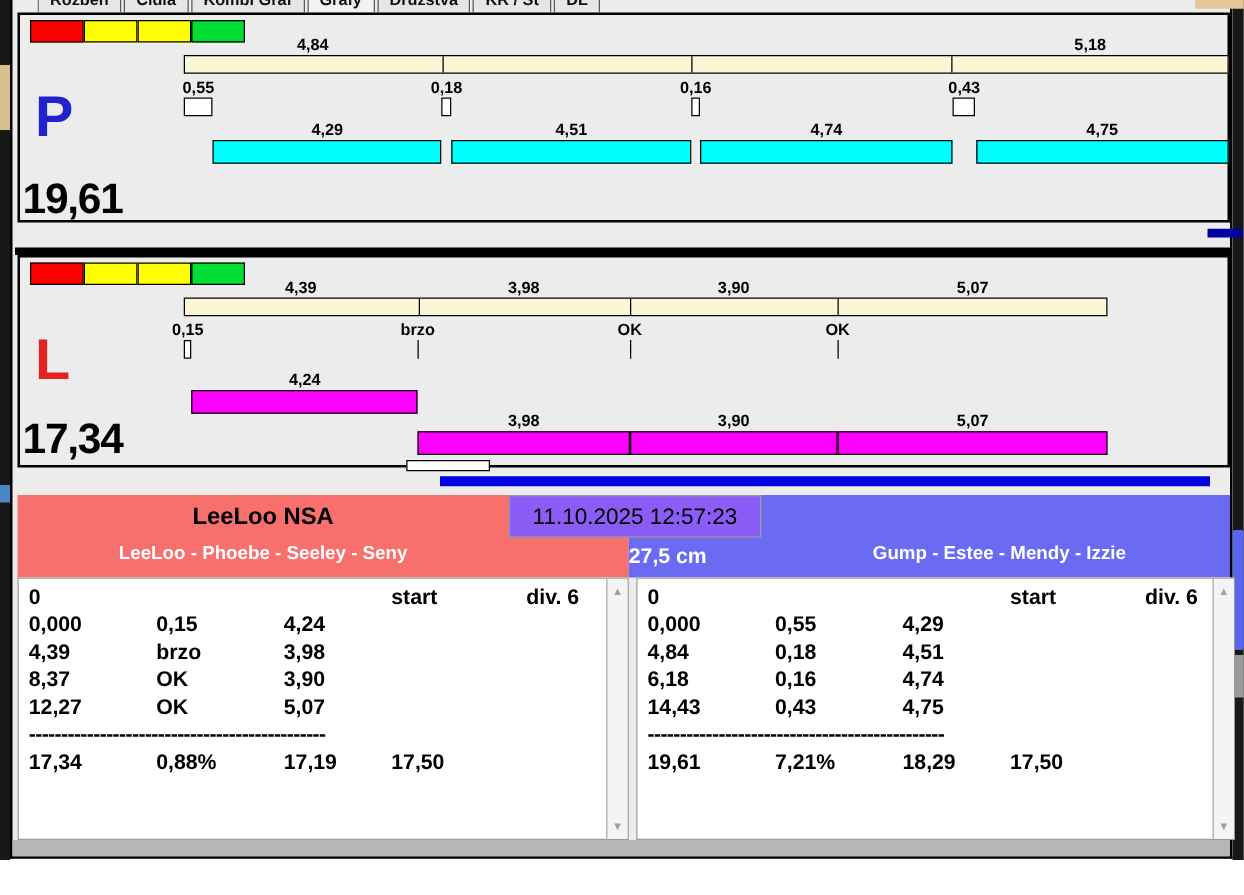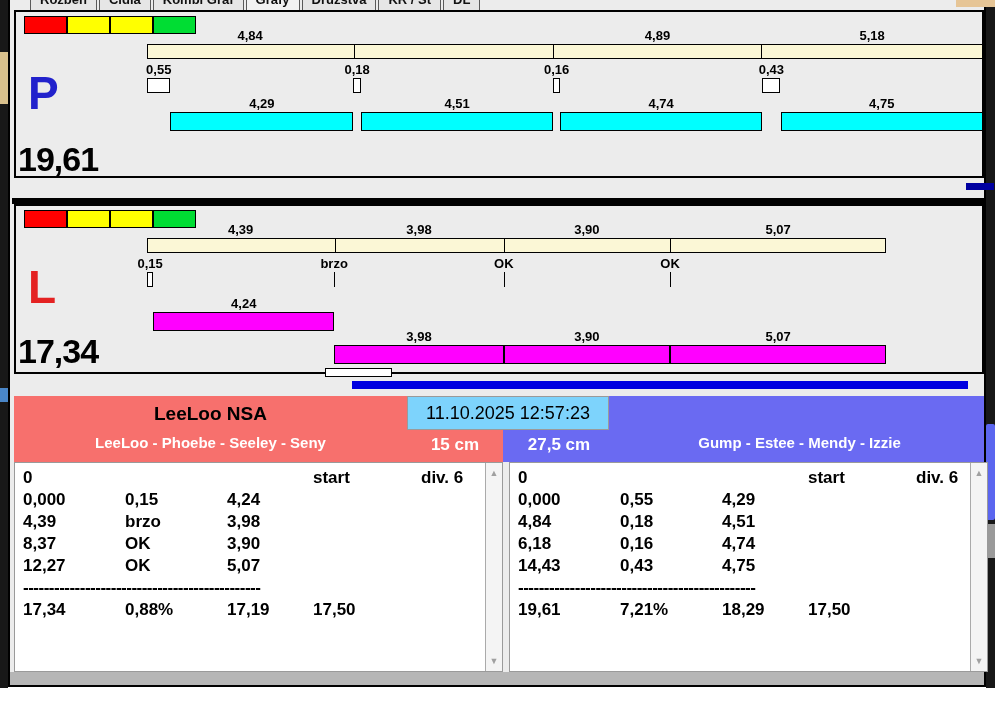--- a/index.html
+++ b/index.html
@@ -60,25 +60,25 @@
 
   #separator { left:2px; top:198px; width:972px; height:6px; background:#000; }
 
   
   #header-left  { left:4px;  top:396px; width:489px; height:66px; background:#f7706d; }
   #header-right { left:493px; top:396px; width:481px; height:66px; background:#6a6af2; }
   .team-name { position:absolute; top:7px; width:100%; text-align:center; font-size:19px; font-weight:bold; color:#000; }
   #header-left  .team-name, #header-left .team-dogs  { padding-right:96px; }
   #header-right .team-name, #header-right .team-dogs { padding-left:112px; }
   .team-dogs { position:absolute; top:38px; width:100%; text-align:center; font-size:15px; font-weight:bold; color:#fff; }
-  #date-box { left:397px; top:396px; width:202px; height:34px; background:#7dd3fc; border:1px solid #9a9a9a;
+  #date-box { left:397px; top:396px; width:202px; height:34px; background:#8b5cf6; border:1px solid #9a9a9a;
               text-align:center; line-height:32px; font-size:18px; color:#000; z-index:5; }
   #height-left  { left:397px; top:428px; width:96px;  height:34px; text-align:center; line-height:34px;
                   font-size:17px; font-weight:bold; color:#fff; z-index:6; }
-  #height-right { left:493px; top:428px; width:112px; height:34px; text-align:center; line-height:34px;
+  #height-right { left:493px; top:428px; width:112px; height:34px; line-height:34px;
                   font-size:17px; font-weight:bold; color:#fff; z-index:6; }
 
   
   .rtable { position:absolute; top:462px; height:210px; background:#fff; border:1px solid #9a9a9a; overflow:hidden; }
   #table-left  { left:4px;   width:489px; }
   #table-right { left:499px; width:479px; }
   .tbody { position:absolute; left:0; top:5px; right:17px; bottom:0; }
   .trow { position:relative; height:22px; font-size:17px; font-weight:bold; color:#000; white-space:nowrap; }
   .trow span { position:absolute; }
   .c0{left:8px;} .c1{left:110px;} .c2{left:212px;} .c3{left:298px;} .c4{left:406px;}
@@ -123,21 +123,20 @@
       </div>
     <div class="lane-letter">P</div>
     <div class="lane-total">19,61</div>
     <div class="track">
         <div class="splitbar" style="left: 0px; width: 99.949%;">
           <div class="segline" style="left: 24.6939%;"></div>
           <div class="segline" style="left: 48.6224%;"></div>
           <div class="segline" style="left: 73.5714%;"></div>
         </div>
         <div class="seg-label" style="left: 0%; width: 24.6813%;">4,84</div>
-        <div class="seg-label" style="left: 48.5977%; width: 24.9363%;">4,89</div>
         <div class="seg-label" style="left: 73.5339%; width: 26.4151%;">5,18</div>
         <div class="mark-label" style="left: 1.40235%;">0,55</div>
         <div class="mark-box" style="left: 0%; width: max(2.80469%, 5px);"></div>
         <div class="mark-label" style="left: 25.1402%;">0,18</div>
         <div class="mark-box" style="left: 24.6813%; width: max(0.917899%, 5px);"></div>
         <div class="mark-label" style="left: 49.0056%;">0,16</div>
         <div class="mark-box" style="left: 48.5977%; width: max(0.81591%, 5px);"></div>
         <div class="mark-label" style="left: 74.6813%;">0,43</div>
         <div class="mark-box" style="left: 73.5849%; width: max(2.19276%, 5px);"></div>
         <div class="bar-label row0" style="left: 2.80469%; width: 21.8766%;">4,29</div>
@@ -195,21 +194,20 @@
   </div>
 
   <div class="abs" id="header-left">
     <div class="team-name">LeeLoo NSA</div>
     <div class="team-dogs">LeeLoo - Phoebe - Seeley - Seny</div>
   </div>
   <div class="abs" id="header-right">
     <div class="team-dogs">Gump - Estee - Mendy - Izzie</div>
   </div>
   <div class="abs" id="date-box">11.10.2025 12:57:23</div>
-  <div class="abs" id="height-left">15 cm</div>
   <div class="abs" id="height-right">27,5 cm</div>
 
   <div class="rtable" id="table-left">
     <div class="tbody">
         <div class="trow">
           <span class="c0">0</span>
           <span class="c3">start</span>
           <span class="c4">div.  6</span>
         </div>
         <div class="trow">

